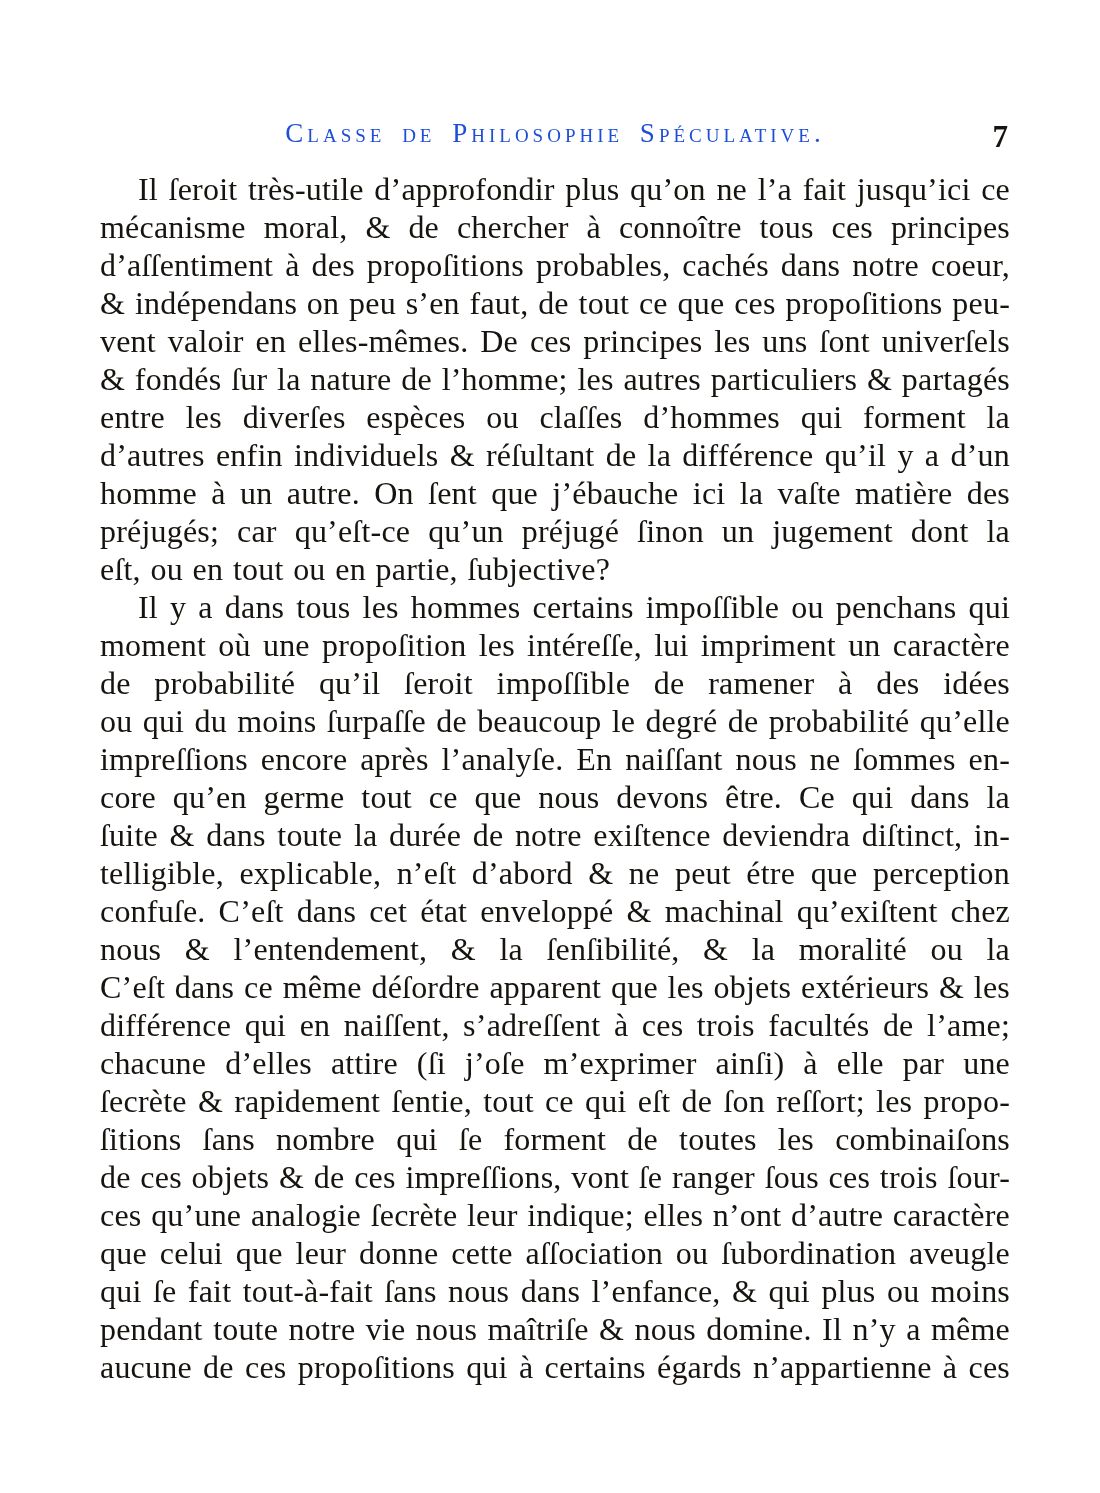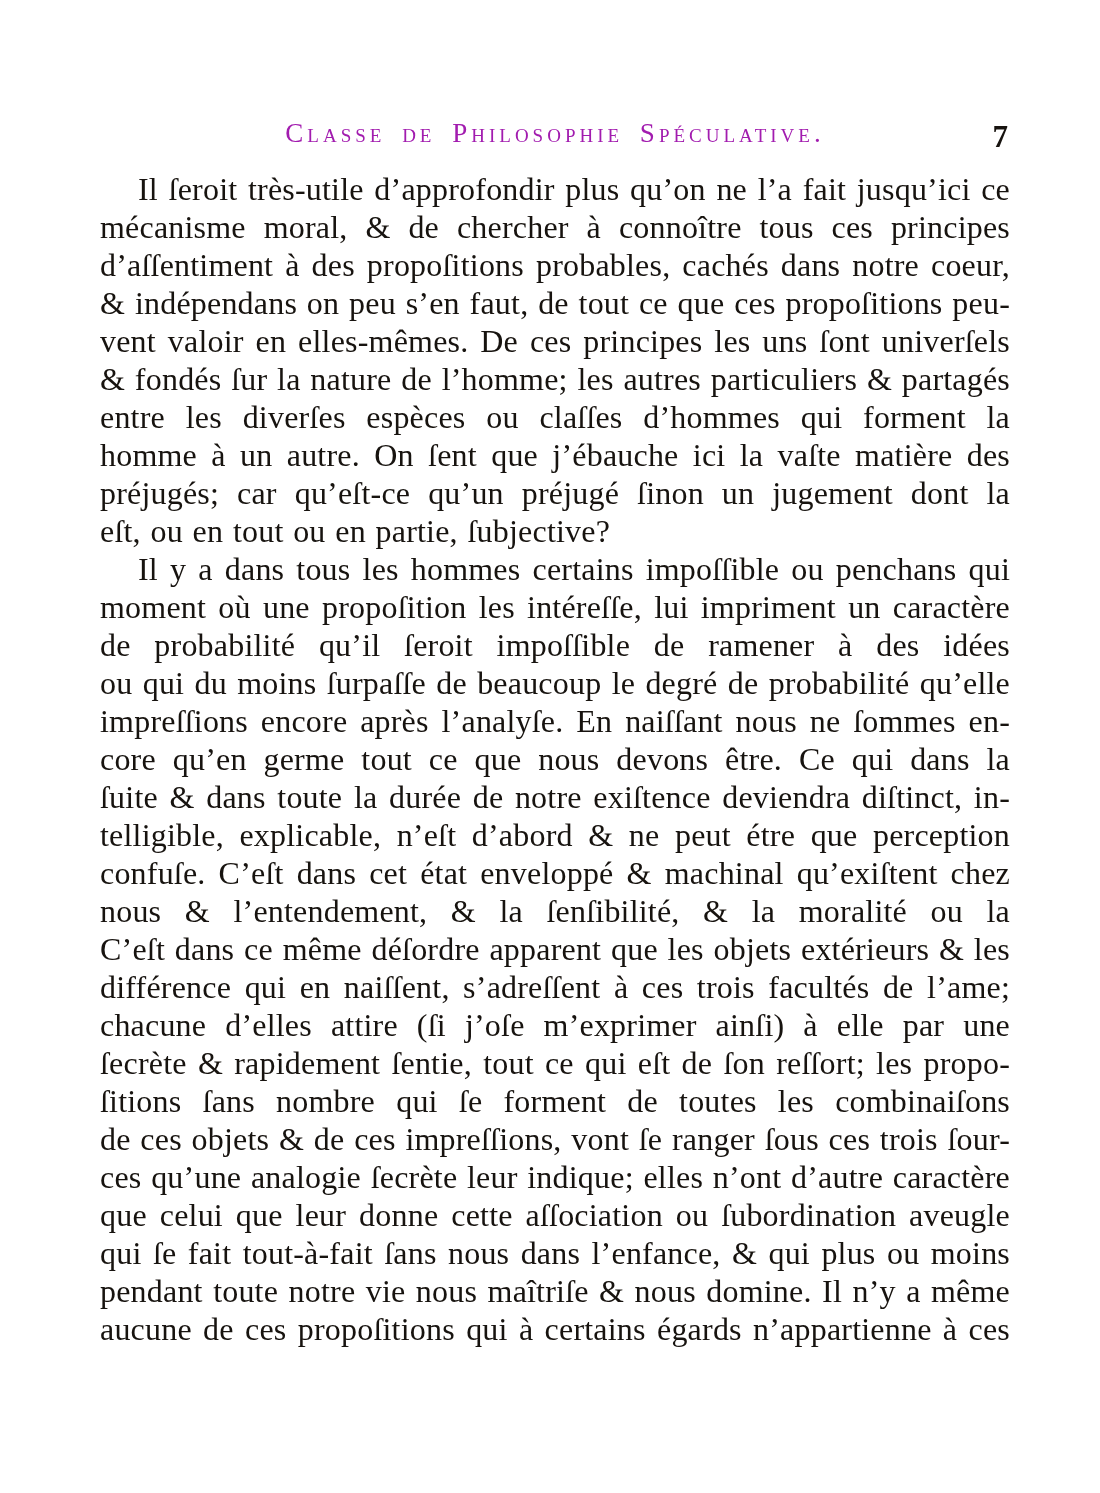--- a/index.html
+++ b/index.html
@@ -23,21 +23,21 @@
     width: 910px;
     height: 42px;
   }
   .running-title {
     text-align: center;
     font-variant: small-caps;
     font-variant-caps: small-caps;
     font-size: 27px;
     letter-spacing: 4px;
     word-spacing: 6px;
-    color: #a21caf;
+    color: #1d4ed8;
     white-space: nowrap;
   }
   .page-number {
     position: absolute;
     right: 2px;
     top: 1px;
     font-size: 31px;
     font-weight: bold;
     color: #17130f;
   }
@@ -83,20 +83,21 @@
   <div class="body-text">
 
     <div class="para">
       <div class="line indent">Il ſeroit très-utile d’approfondir plus qu’on ne l’a fait jusqu’ici ce</div>
       <div class="line">mécanisme moral, &amp; de chercher à connoître tous ces principes</div>
       <div class="line">d’aſſentiment à des propoſitions probables, cachés dans notre coeur,</div>
       <div class="line">&amp; indépendans on peu s’en faut, de tout ce que ces propoſitions peu-</div>
       <div class="line">vent valoir en elles-mêmes. De ces principes les uns ſont univerſels</div>
       <div class="line">&amp; fondés ſur la nature de l’homme; les autres particuliers &amp; partagés</div>
       <div class="line">entre les diverſes espèces ou claſſes d’hommes qui forment la ſocieté;</div>
+      <div class="line">d’autres enfin individuels &amp; réſultant de la différence qu’il y a d’un</div>
       <div class="line">homme à un autre. On ſent que j’ébauche ici la vaſte matière des</div>
       <div class="line">préjugés; car qu’eſt-ce qu’un préjugé ſinon un jugement dont la raiſon</div>
       <div class="line para-end">eſt, ou en tout ou en partie, ſubjective?</div>
     </div>
 
     <div class="para">
       <div class="line indent">Il y a dans tous les hommes certains impoſſible ou penchans qui au</div>
       <div class="line">moment où une propoſition les intéreſſe, lui impriment un caractère</div>
       <div class="line">de probabilité qu’il ſeroit impoſſible de ramener à des idées diſtinctes,</div>
       <div class="line">ou qui du moins ſurpaſſe de beaucoup le degré de probabilité qu’elle</div>

